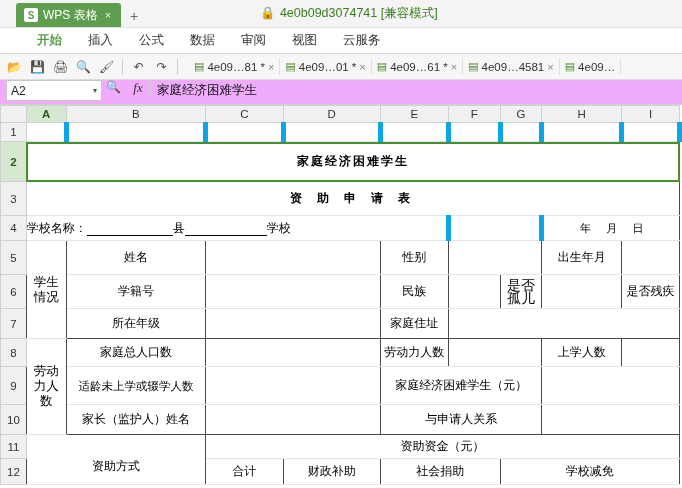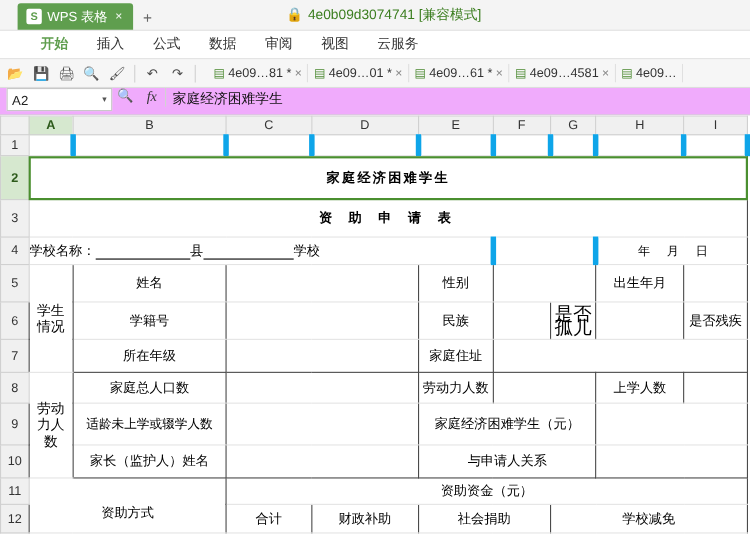--- a/index.html
+++ b/index.html
@@ -282,21 +282,21 @@
         <td class="cell ctr bt br">出生年月</td>
         <td class="cell bt br"></td>
       </tr>
 
       <tr style="height:34px">
         <th class="rowhead">6</th>
         <td class="cell ctr br">学籍号</td>
         <td class="cell br" colspan="2"></td>
         <td class="cell ctr br">民族</td>
         <td class="cell br"></td>
-        <td class="cell ctr br" style="font-size:17px; line-height:13px">
+        <td class="cell ctr br" style="font-size:14px; line-height:13px">
           <div style="white-space:normal">是否孤儿</div>
         </td>
         <td class="cell br"></td>
         <td class="cell ctr br">是否残疾</td>
       </tr>
 
       <tr style="height:30px">
         <th class="rowhead">7</th>
         <td class="cell ctr bb br">所在年级</td>
         <td class="cell bb br" colspan="2"></td>

